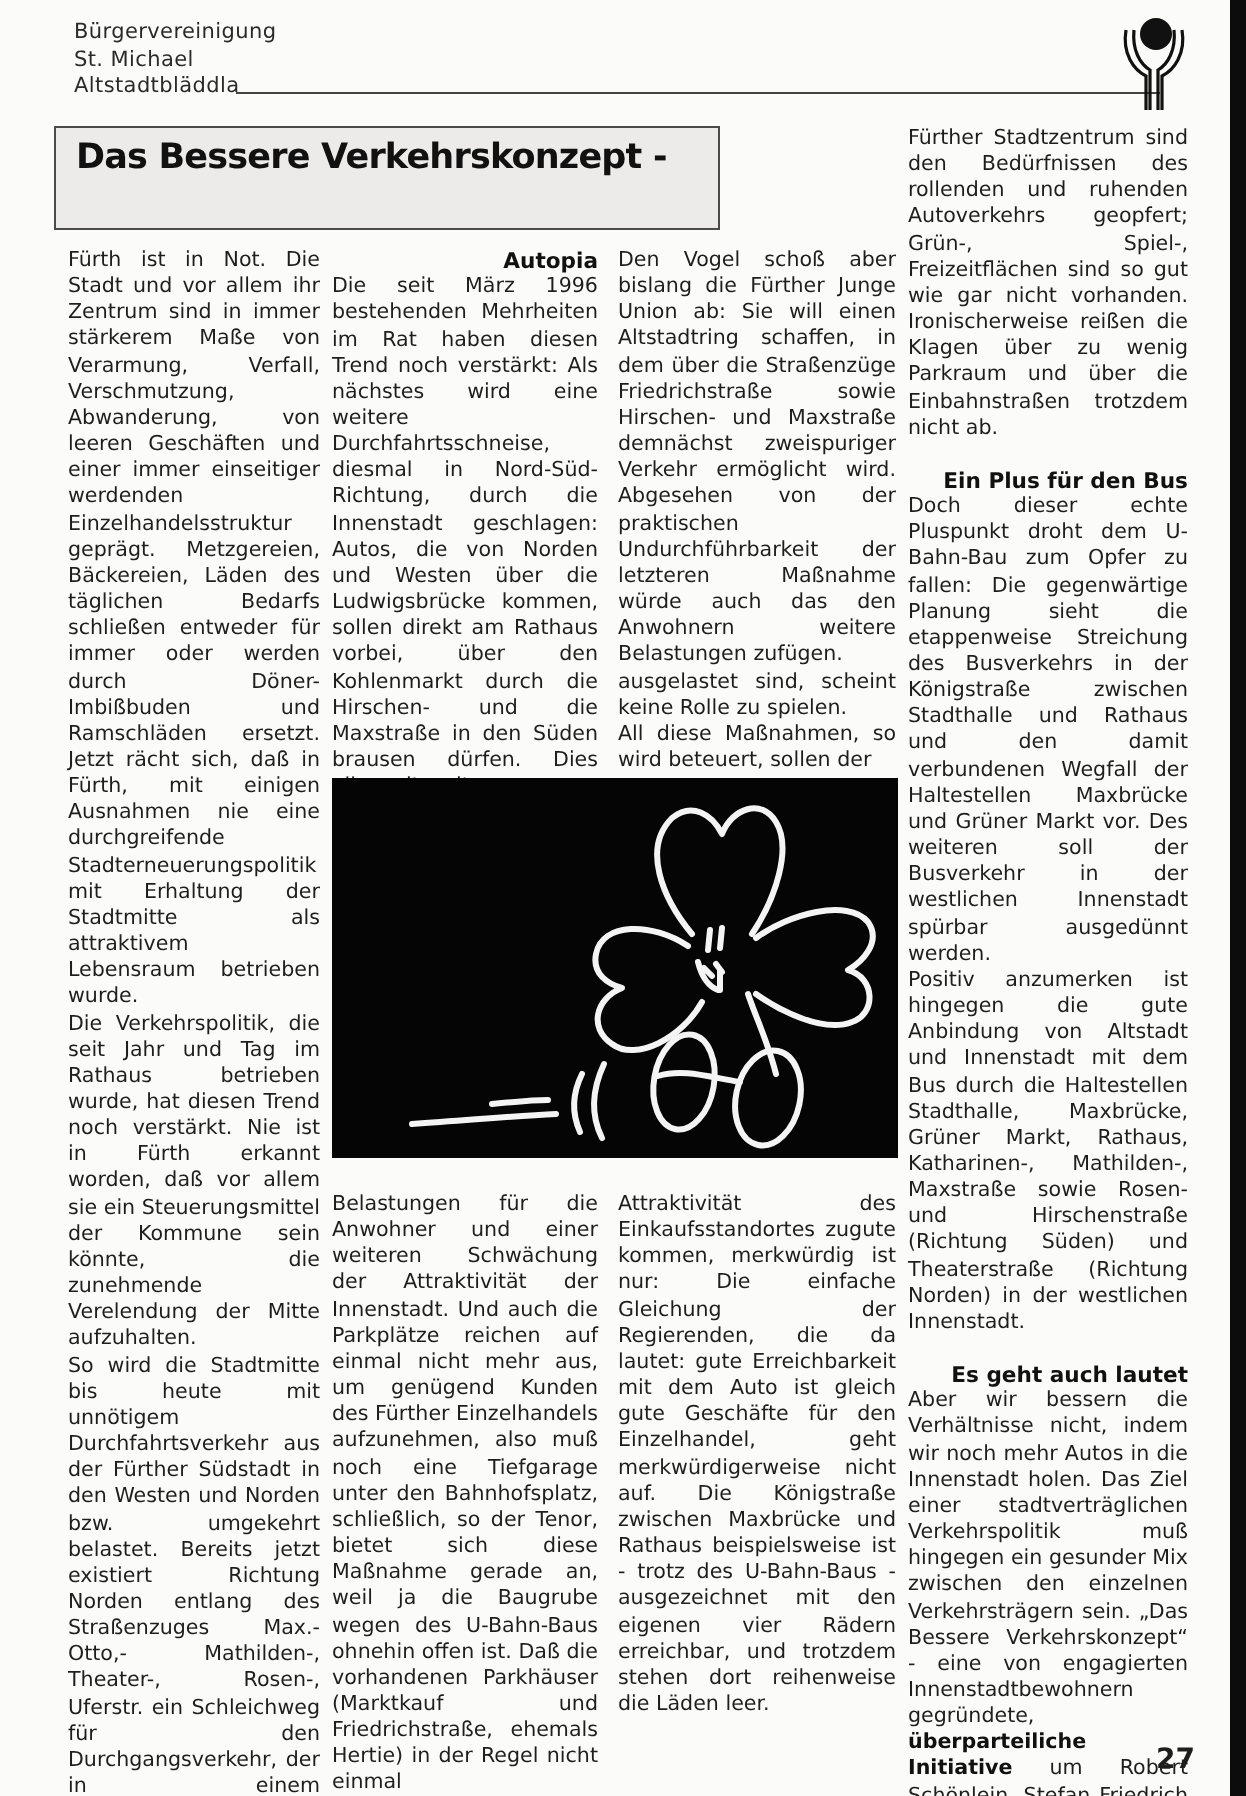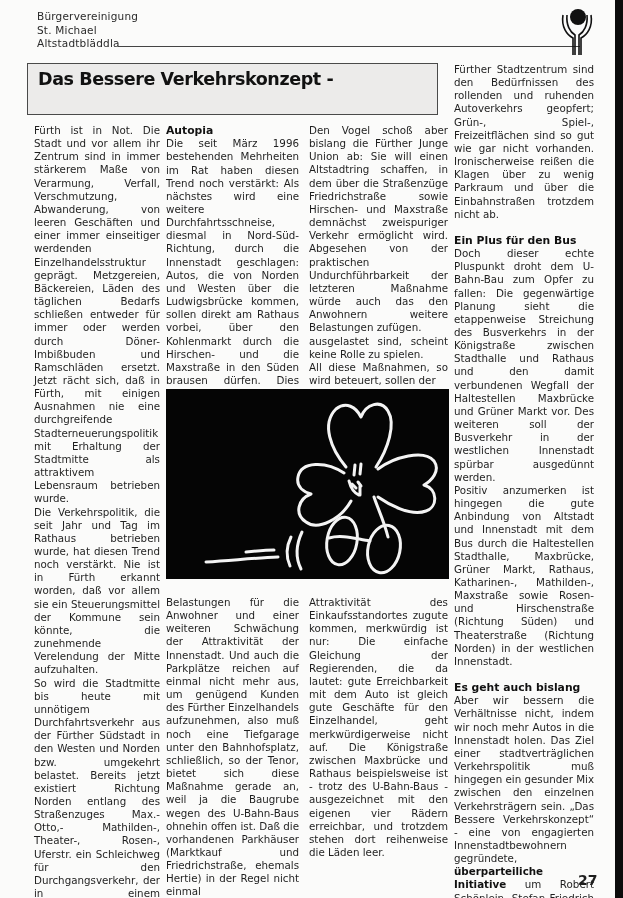--- a/index.html
+++ b/index.html
@@ -14,35 +14,35 @@
   .masthead {
     position: absolute; left: 37px; top: 10px;
     font-size: 10.5px; line-height: 13.5px; color: #2a2a2a; letter-spacing: 0.2px;
   }
   .masthead div { white-space: nowrap; }
   .masthead-rule {
     position: absolute; left: 118px; top: 46px; width: 462px; height: 1px; background: #444;
   }
   .logo { position: absolute; left: 551px; top: 5px; width: 50px; height: 52px; }
   .title-box {
-    position: absolute; left: 27px; top: 63px; width: 411px; height: 52px;
+    position: absolute; left: 27px; top: 63px; width: 333px; height: 52px;
     border: 1.5px solid #4a4a4a; background: #ecebea;
     box-sizing: border-box; padding: 4px 0 0 10px;
   }
   .title-box div {
     font-family: "DejaVu Sans", sans-serif; font-weight: bold; font-size: 17.5px;
     line-height: 22px; color: #111; white-space: nowrap; letter-spacing: -0.4px;
   }
   .col {
     position: absolute; font-size: 10.3px; line-height: 13.15px; color: #1e1e1e;
     text-align: justify; hyphens: manual;
   }
   .col p { margin: 0; }
   .col h3 {
-    margin: 0; font-size: 10.8px; line-height: 13.2px; font-weight: bold; color: #111; text-align: left;
+    margin: 0; font-size: 10.8px; line-height: 13.2px; font-weight: bold; color: #111; text-align: right;
   }
   .col .gap { height: 13px; }
   .col1 { left: 34px; top: 124px; width: 126px; }
   .col2 { left: 166px; top: 124px; width: 133px; }
   .col2b { left: 166px; top: 596px; width: 133px; }
   .col3 { left: 309px; top: 124px; width: 139px; }
   .col3b { left: 309px; top: 596px; width: 139px; }
   .col4 { left: 454px; top: 63px; width: 140px; }
   .illustration {
     position: absolute; left: 166px; top: 389px; width: 283px; height: 190px;
@@ -122,21 +122,21 @@
   <p>Attraktivität des Einkaufsstandortes zugute kommen, merkwürdig ist nur: Die einfache Gleichung der Regierenden, die da lautet: gute Erreichbarkeit mit dem Auto ist gleich gute Geschäfte für den Einzelhandel, geht merkwürdigerweise nicht auf. Die Königstraße zwischen Maxbrücke und Rathaus beispielsweise ist - trotz des U-Bahn-Baus - ausgezeichnet mit den eigenen vier Rädern erreichbar, und trotzdem stehen dort reihenweise die Läden leer.</p>
 </div>
 
 <div class="col col4">
   <p>Fürther Stadtzentrum sind den Bedürfnissen des rollenden und ruhenden Autoverkehrs geopfert; Grün-, Spiel-, Freizeitflächen sind so gut wie gar nicht vorhanden. Ironischerweise reißen die Klagen über zu wenig Parkraum und über die Einbahnstraßen trotzdem nicht ab.</p>
   <div class="gap"></div>
   <h3>Ein Plus für den Bus</h3>
   <p>Doch dieser echte Pluspunkt droht dem U-Bahn-Bau zum Opfer zu fallen: Die gegenwärtige Planung sieht die etappenweise Streichung des Busverkehrs in der Königstraße zwischen Stadthalle und Rathaus und den damit verbundenen Wegfall der Haltestellen Maxbrücke und Grüner Markt vor. Des weiteren soll der Busverkehr in der westlichen Innenstadt spürbar ausgedünnt werden.</p>
   <p>Positiv anzumerken ist hingegen die gute Anbindung von Altstadt und Innenstadt mit dem Bus durch die Haltestellen Stadthalle, Maxbrücke, Grüner Markt, Rathaus, Katharinen-, Mathilden-, Maxstraße sowie Rosen- und Hirschenstraße (Richtung Süden) und Theaterstraße (Richtung Norden) in der westlichen Innenstadt.</p>
   <div class="gap"></div>
-  <h3>Es geht auch bislang</h3>
+  <h3>Es geht auch lautet</h3>
   <p>
     <span>Aber wir bessern die Verhältnisse nicht, indem wir noch mehr Autos in die Innenstadt holen. Das Ziel einer stadtverträglichen Verkehrspolitik muß hingegen ein gesunder Mix zwischen den einzelnen Verkehrsträgern sein. „Das Bessere Verkehrskonzept“ - eine von engagierten Innenstadtbewohnern gegründete,</span>
     <b class="inline">überparteiliche Initiative</b>
     <span>um Robert Schönlein, Stefan Friedrich und Rainer</span>
   </p>
 </div>
 
 <div class="page-number">27</div>
 
 </body></html>

